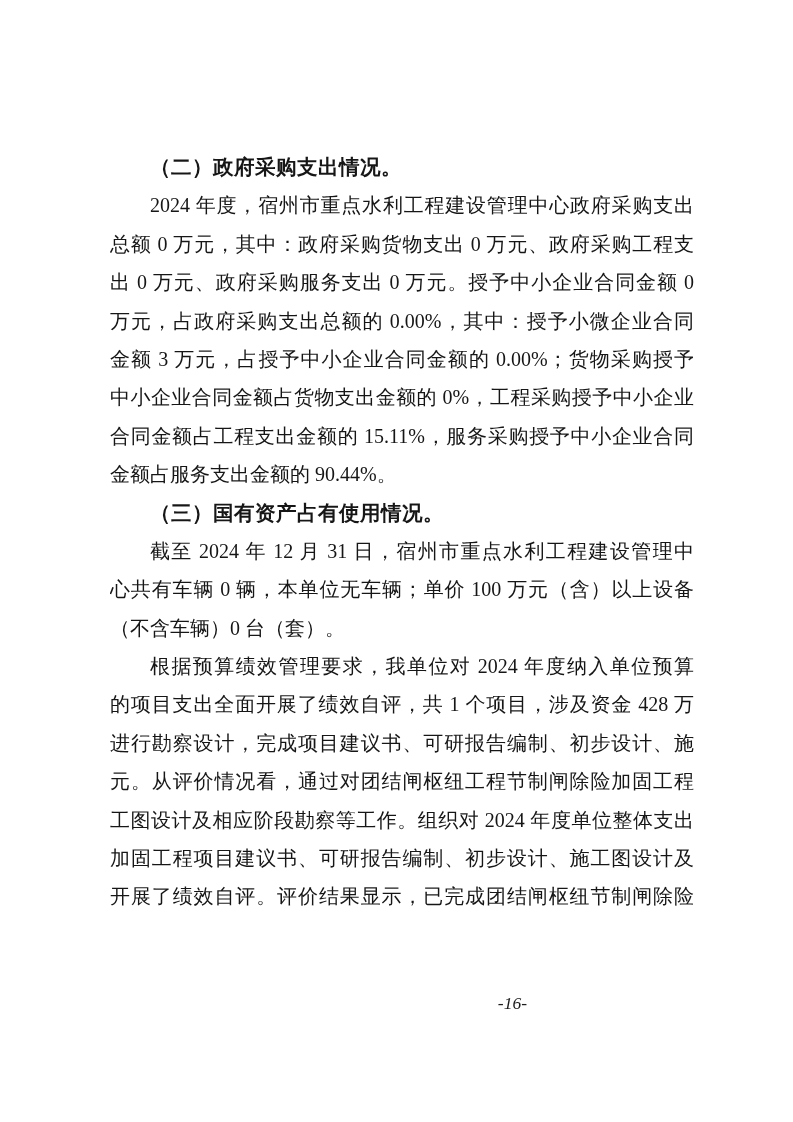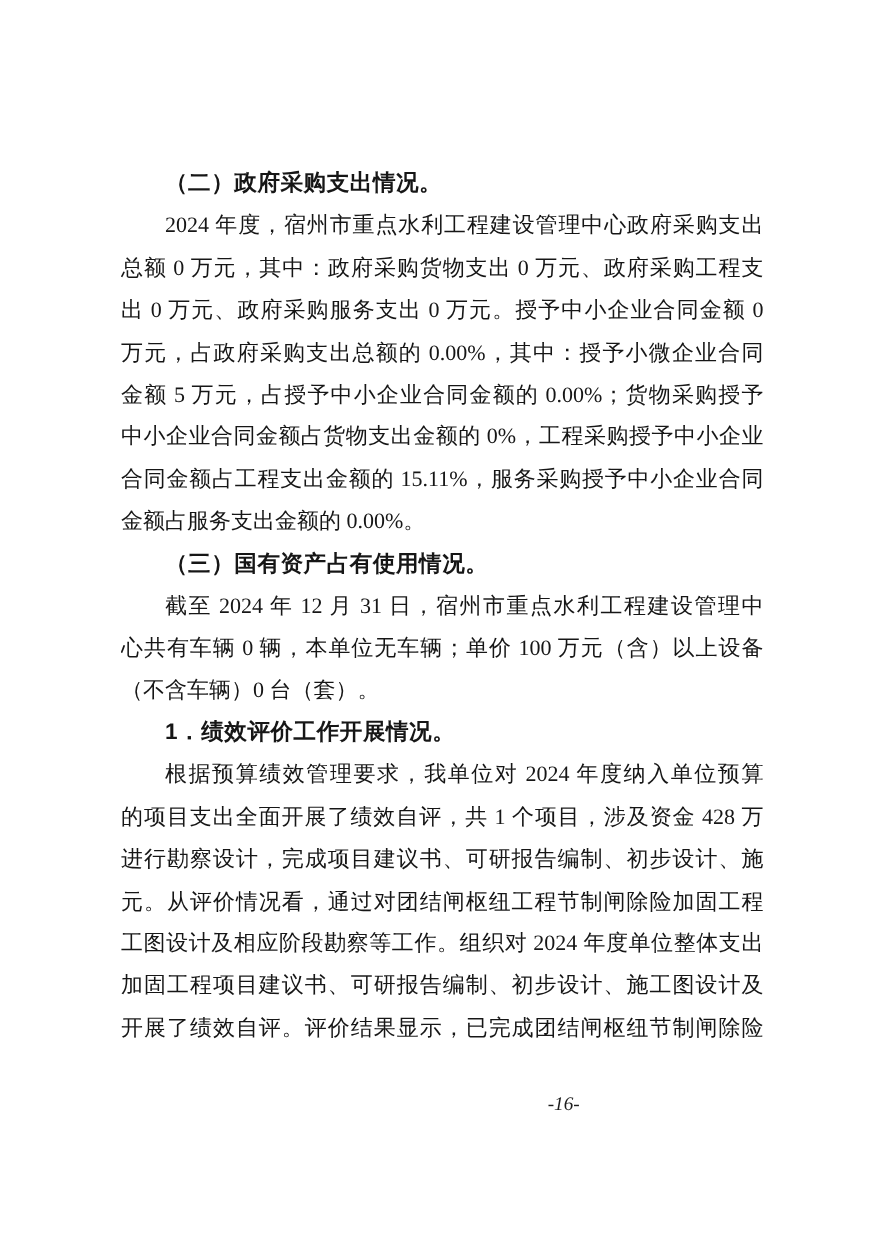--- a/index.html
+++ b/index.html
@@ -59,29 +59,28 @@
 </head>
 <body>
 
 <div class="page">
   <div class="content" id="doc-content">
       <div class="line heading indent">（二）政府采购支出情况。</div>
       <div class="line justify indent">2024 年度，宿州市重点水利工程建设管理中心政府采购支出</div>
       <div class="line justify">总额 0 万元，其中：政府采购货物支出 0 万元、政府采购工程支</div>
       <div class="line justify">出 0 万元、政府采购服务支出 0 万元。授予中小企业合同金额 0</div>
       <div class="line justify">万元，占政府采购支出总额的 0.00%，其中：授予小微企业合同</div>
-      <div class="line justify">金额 5 万元，占授予中小企业合同金额的 0.00%；货物采购授予</div>
+      <div class="line justify">金额 3 万元，占授予中小企业合同金额的 0.00%；货物采购授予</div>
       <div class="line justify">中小企业合同金额占货物支出金额的 0%，工程采购授予中小企业</div>
       <div class="line justify">合同金额占工程支出金额的 15.11%，服务采购授予中小企业合同</div>
-      <div class="line">金额占服务支出金额的 0.00%。</div>
+      <div class="line">金额占服务支出金额的 90.44%。</div>
       <div class="line heading indent">（三）国有资产占有使用情况。</div>
       <div class="line justify indent">截至 2024 年 12 月 31 日，宿州市重点水利工程建设管理中</div>
       <div class="line justify">心共有车辆 0 辆，本单位无车辆；单价 100 万元（含）以上设备</div>
       <div class="line">（不含车辆）0 台（套）。</div>
-      <div class="line heading indent">1．绩效评价工作开展情况。</div>
       <div class="line justify indent">根据预算绩效管理要求，我单位对 2024 年度纳入单位预算</div>
       <div class="line justify">的项目支出全面开展了绩效自评，共 1 个项目，涉及资金 428 万</div>
       <div class="line justify">进行勘察设计，完成项目建议书、可研报告编制、初步设计、施</div>
       <div class="line justify">元。从评价情况看，通过对团结闸枢纽工程节制闸除险加固工程</div>
       <div class="line justify">工图设计及相应阶段勘察等工作。组织对 2024 年度单位整体支出</div>
       <div class="line justify">加固工程项目建议书、可研报告编制、初步设计、施工图设计及</div>
       <div class="line justify">开展了绩效自评。评价结果显示，已完成团结闸枢纽节制闸除险</div>
     </div>
   <div class="page-num">-16-</div>
 </div>

